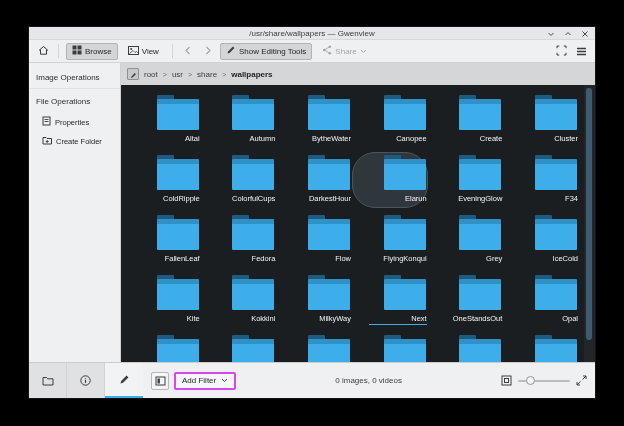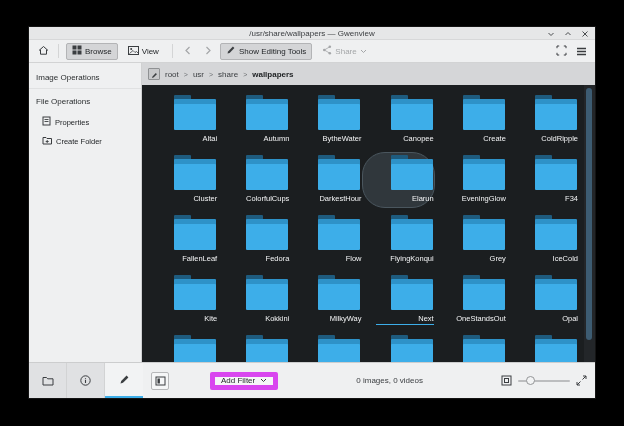--- a/index.html
+++ b/index.html
@@ -24,21 +24,21 @@
   .tool-btn { display:flex; align-items:center; gap:3px; font-size:8px; color:#232629;
               padding:2px 5px; border-radius:2px; border:1px solid transparent; height:17px; }
   .tool-btn.pressed { background:#d4d5d7; border-color:#b3b4b6; }
   .tool-btn.disabled { color:#a4a6a8; }
   .tool-sep { width:1px; height:14px; background:#d4d5d6; margin:0 3px; }
   .icon-btn { width:16px; height:17px; display:flex; align-items:center; justify-content:center; }
   .spacer { flex:1; }
 
   
   .main { flex:1; display:flex; min-height:0; }
-  .sidebar { width:113px; background:#eff0f1; border-right:1px solid #d0d1d2;
+  .sidebar { width:92px; background:#eff0f1; border-right:1px solid #d0d1d2;
              padding-top:6px; flex:0 0 auto; }
   .side-title { font-size:8px; color:#2b2e30; padding:4px 7px 6px 7px; }
   .side-sep { height:1px; background:#e0e1e2; margin:0 0 4px 0; }
   .side-item { display:flex; align-items:center; gap:4px; font-size:7.5px; color:#232629;
                padding:4px 4px 4px 13px; }
   .side-item svg { flex:0 0 auto; }
 
   .content-col { flex:1; display:flex; flex-direction:column; min-width:0; }
 
   
@@ -71,22 +71,22 @@
   
   .statusbar { height:36px; background:#eff0f1; border-top:1px solid #cccdce;
                display:flex; align-items:stretch; flex:0 0 auto; }
   .side-tabs { width:114px; display:flex; flex:0 0 auto; }
   .side-tab { width:38px; display:flex; align-items:center; justify-content:center;
               background:#e0e1e3; border-right:1px solid #d2d3d4; }
   .side-tab.active { background:#f2f3f4; border-bottom:2px solid #3daee9; border-right:none; }
   .status-main { flex:1; display:flex; align-items:center; padding:0 8px; gap:5px; }
   .mini-btn { width:18px; height:18px; border:1px solid #b7b8ba; border-radius:2px;
               display:flex; align-items:center; justify-content:center; background:#f5f6f7; }
-  .filter-btn { height:18px; border:5px solid #d946ef; border-radius:2px; background:#f5f6f7;
-                display:flex; align-items:center; gap:5px; font-size:8px; color:#232629; padding:0 6px;margin-left:36px; }
+  .filter-btn { height:18px; border:2px solid #d946ef; border-radius:2px; background:#f5f6f7;
+                display:flex; align-items:center; gap:5px; font-size:8px; color:#232629; padding:0 6px; }
   .status-text { font-size:8px; color:#3a3d40; margin:0 auto; }
   .zoom-group { display:flex; align-items:center; gap:6px; }
   .slider { position:relative; width:52px; height:10px; }
   .slider-track { position:absolute; left:0; right:0; top:4px; height:2px; background:#bcbdbf; border-radius:1px; }
   .slider-handle { position:absolute; left:8px; top:0; width:9px; height:9px; border-radius:50%;
                    background:#f2f3f4; border:1px solid #939597; }
 </style>
 </head>
 <body>
 
@@ -293,30 +293,30 @@
     </div>
     <span class="flabel">Create</span>
 
   </div>
             <div class="cell">
     <div class="ficon">
       <div class="ftab"></div>
       <div class="fback"></div>
       <div class="ffront"></div>
     </div>
+    <span class="flabel">Cluster</span>
+
+  </div>
+            <div class="cell">
+    <div class="ficon">
+      <div class="ftab"></div>
+      <div class="fback"></div>
+      <div class="ffront"></div>
+    </div>
     <span class="flabel">ColdRipple</span>
-
-  </div>
-            <div class="cell">
-    <div class="ficon">
-      <div class="ftab"></div>
-      <div class="fback"></div>
-      <div class="ffront"></div>
-    </div>
-    <span class="flabel">Cluster</span>
 
   </div>
             <div class="cell">
     <div class="ficon">
       <div class="ftab"></div>
       <div class="fback"></div>
       <div class="ffront"></div>
     </div>
     <span class="flabel">ColorfulCups</span>
 

